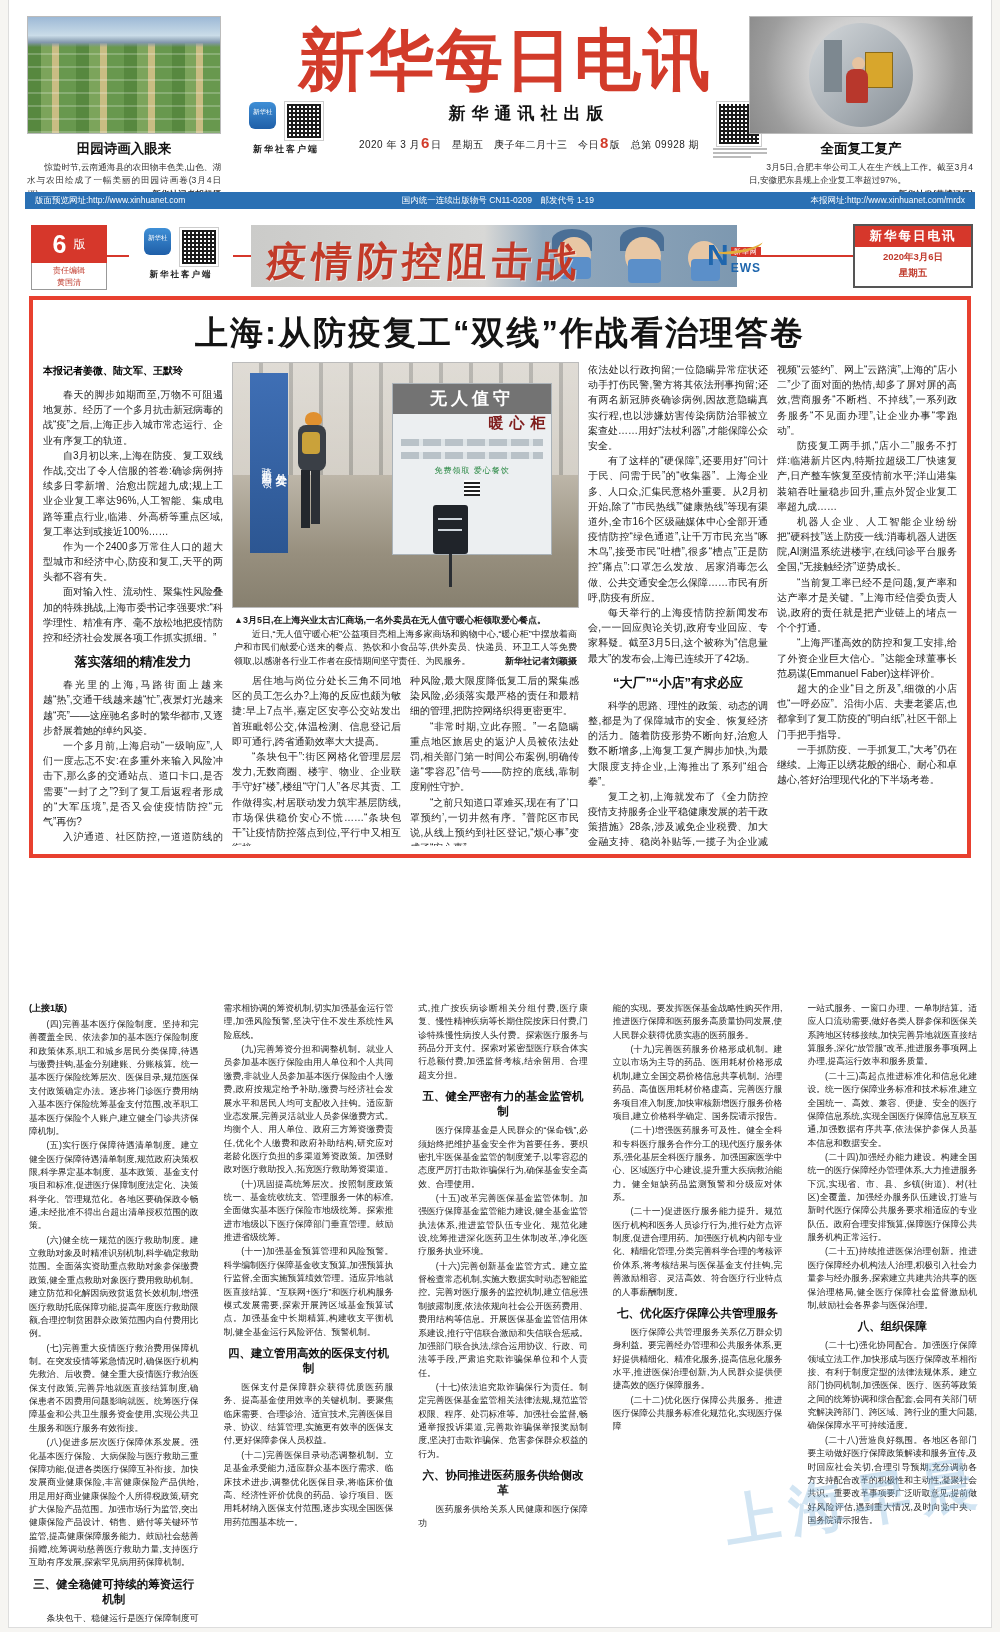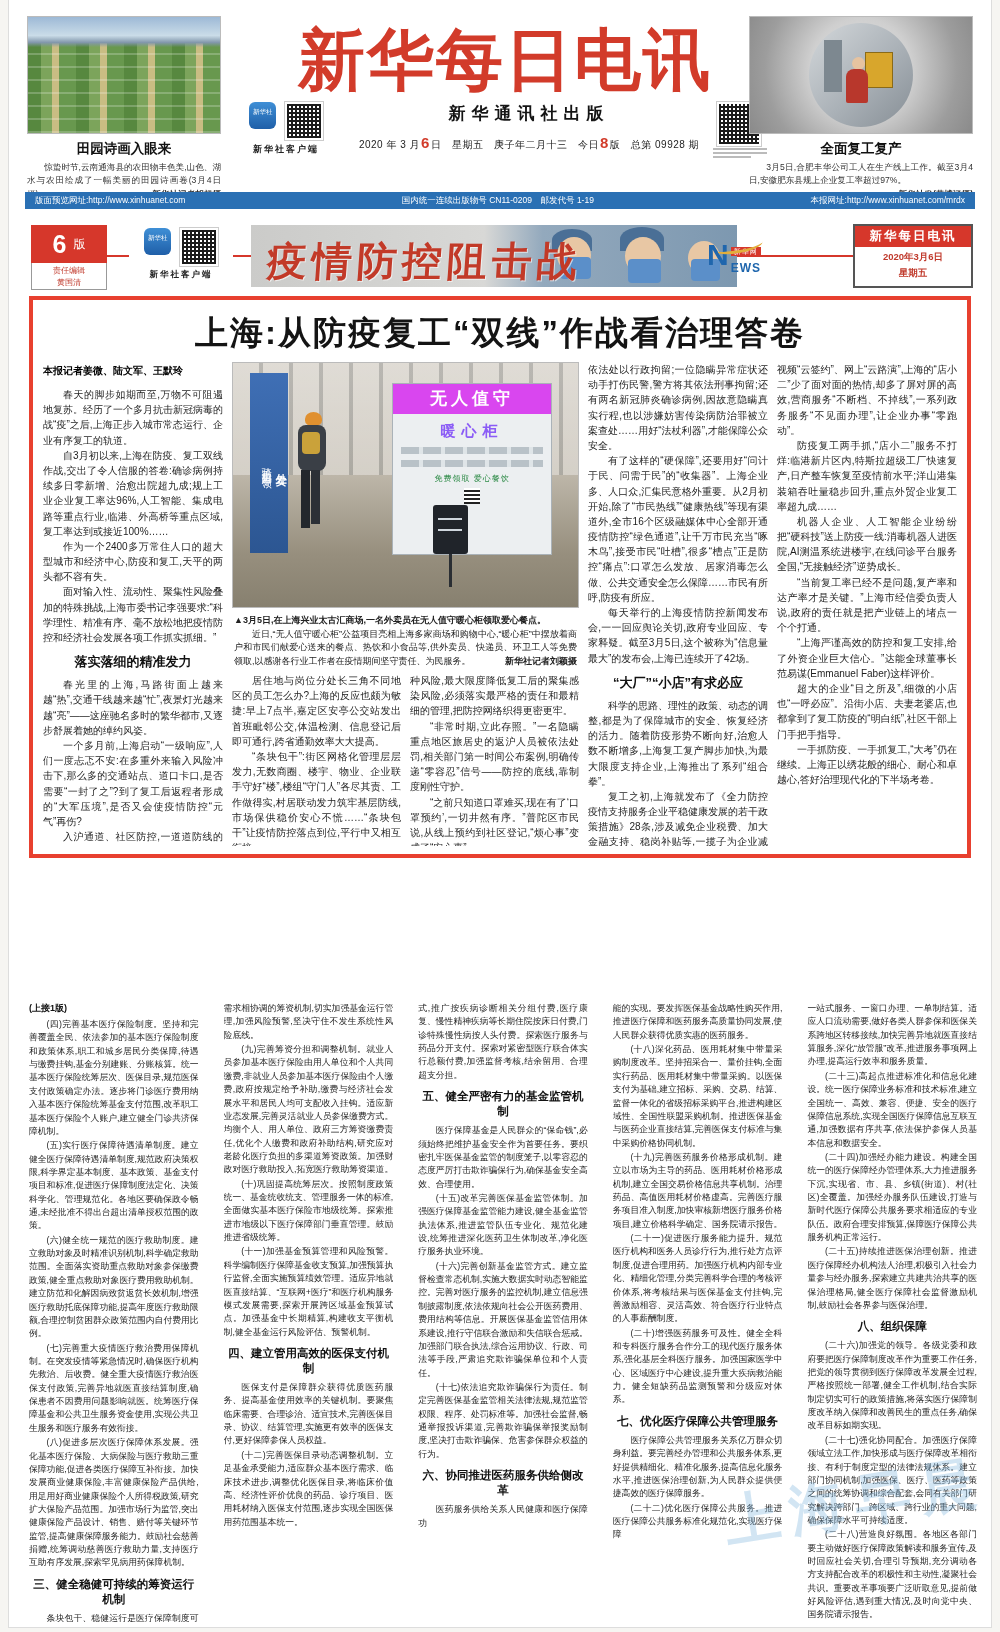--- a/index.html
+++ b/index.html
@@ -71,22 +71,22 @@
   .byline{font-size:10px;font-weight:700;margin:2px 0 9px;color:#000;}
   .para{font-size:10px;line-height:1.52;text-align:justify;text-indent:2em;color:#1e1e1e;margin:0;}
   .cont{text-indent:0;}
   .sub-head{text-align:center;font-weight:800;font-size:13px;margin:8px 0 6px;color:#111;text-indent:0;}
   
   .art-photo{height:244px;position:relative;overflow:hidden;background:linear-gradient(180deg,#cfc9bf 0%,#beb7aa 45%,#978f7e 78%,#87806f 100%);}
   .shop-glass{position:absolute;left:0;top:0;width:100%;height:46%;background:repeating-linear-gradient(90deg,rgba(255,255,255,.35) 0 26px,rgba(120,130,140,.25) 26px 30px);}
   .vband{position:absolute;left:5%;top:4%;width:11%;height:74%;background:linear-gradient(180deg,#3f6fb5,#2c5692);color:#fff;writing-mode:vertical-rl;text-align:center;font-size:10px;letter-spacing:2px;padding-top:6px;box-sizing:border-box;}
   .vband b{display:block;font-size:11px;}
   .cabinet{position:absolute;left:46%;top:8%;width:46%;height:70%;background:#eceff1;border:1px solid #aab2b8;}
-  .cab-top{background:#d946ef;color:#fff;text-align:center;font-weight:900;font-size:17px;letter-spacing:4px;line-height:30px;}
-  .cab-warm{color:#8b5cf6;font-weight:900;font-size:15px;text-align:center;letter-spacing:6px;margin-top:8px;}
+  .cab-top{background:#737373;color:#fff;text-align:center;font-weight:900;font-size:17px;letter-spacing:4px;line-height:30px;}
+  .cab-warm{color:#7f1d1d;font-weight:900;font-size:15px;text-align:right;letter-spacing:6px;margin-top:0;}
   .cab-shelf{height:7px;margin:6px 8px 0;background:repeating-linear-gradient(90deg,#b9c2c8 0 18px,#dfe5e8 18px 22px);}
   .cab-green{color:#2c8a46;font-size:8px;text-align:center;margin-top:6px;letter-spacing:1px;}
   .cab-qr{width:16px;height:16px;margin:4px auto 0;background:repeating-linear-gradient(0deg,#222 0 2px,#fff 2px 4px),repeating-linear-gradient(90deg,#222 0 2px,#fff 2px 4px);}
   .rider{position:absolute;left:17%;top:20%;width:15%;height:72%;}
   .rider-helmet{position:absolute;left:26%;top:0;width:17px;height:14px;border-radius:50% 50% 40% 40%;background:#e0902f;}
   .rider-body{position:absolute;left:12%;top:13px;width:28px;height:46px;border-radius:8px;background:#3a3f46;}
   .rider-vest{position:absolute;left:20%;top:20px;width:18px;height:22px;background:#caa23a;border-radius:4px;}
   .rider-legs{position:absolute;left:18%;top:58px;width:9px;height:58px;background:#23272c;}
   .rider-legs2{position:absolute;left:38%;top:58px;width:9px;height:54px;background:#2c3036;}
   .floor-sign{position:absolute;left:58%;top:58%;width:10%;height:34%;}
@@ -334,34 +334,32 @@
         <div class="sub-head">五、健全严密有力的基金监管机制</div>
         <div class="para">医疗保障基金是人民群众的“保命钱”,必须始终把维护基金安全作为首要任务。要织密扎牢医保基金监管的制度笼子,以零容忍的态度严厉打击欺诈骗保行为,确保基金安全高效、合理使用。</div>
         <div class="para">(十五)改革完善医保基金监管体制。加强医疗保障基金监管能力建设,健全基金监管执法体系,推进监管队伍专业化、规范化建设,统筹推进深化医药卫生体制改革,净化医疗服务执业环境。</div>
         <div class="para">(十六)完善创新基金监管方式。建立监督检查常态机制,实施大数据实时动态智能监控。完善对医疗服务的监控机制,建立信息强制披露制度,依法依规向社会公开医药费用、费用结构等信息。开展医保基金监管信用体系建设,推行守信联合激励和失信联合惩戒。加强部门联合执法,综合运用协议、行政、司法等手段,严肃追究欺诈骗保单位和个人责任。</div>
         <div class="para">(十七)依法追究欺诈骗保行为责任。制定完善医保基金监管相关法律法规,规范监管权限、程序、处罚标准等。加强社会监督,畅通举报投诉渠道,完善欺诈骗保举报奖励制度,坚决打击欺诈骗保、危害参保群众权益的行为。</div>
         <div class="sub-head">六、协同推进医药服务供给侧改革</div>
         <div class="para">医药服务供给关系人民健康和医疗保障功</div>
       </div>
     <div class="doc-col">
         <div class="para cont">能的实现。要发挥医保基金战略性购买作用,推进医疗保障和医药服务高质量协同发展,使人民群众获得优质实惠的医药服务。</div>
-        <div class="para">(十八)深化药品、医用耗材集中带量采购制度改革。坚持招采合一、量价挂钩,全面实行药品、医用耗材集中带量采购。以医保支付为基础,建立招标、采购、交易、结算、监督一体化的省级招标采购平台,推进构建区域性、全国性联盟采购机制。推进医保基金与医药企业直接结算,完善医保支付标准与集中采购价格协同机制。</div>
         <div class="para">(十九)完善医药服务价格形成机制。建立以市场为主导的药品、医用耗材价格形成机制,建立全国交易价格信息共享机制。治理药品、高值医用耗材价格虚高。完善医疗服务项目准入制度,加快审核新增医疗服务价格项目,建立价格科学确定、国务院请示报告。</div>
+        <div class="para">(二十)增强医药服务可及性。健全全科和专科医疗服务合作分工的现代医疗服务体系,强化基层全科医疗服务。加强国家医学中心、区域医疗中心建设,提升重大疾病救治能力。健全短缺药品监测预警和分级应对体系。</div>
         <div class="para">(二十一)促进医疗服务能力提升。规范医疗机构和医务人员诊疗行为,推行处方点评制度,促进合理用药。加强医疗机构内部专业化、精细化管理,分类完善科学合理的考核评价体系,将考核结果与医保基金支付挂钩,完善激励相容、灵活高效、符合医疗行业特点的人事薪酬制度。</div>
-        <div class="para">(二十)增强医药服务可及性。健全全科和专科医疗服务合作分工的现代医疗服务体系,强化基层全科医疗服务。加强国家医学中心、区域医疗中心建设,提升重大疾病救治能力。健全短缺药品监测预警和分级应对体系。</div>
         <div class="sub-head">七、优化医疗保障公共管理服务</div>
         <div class="para">医疗保障公共管理服务关系亿万群众切身利益。要完善经办管理和公共服务体系,更好提供精细化、精准化服务,提高信息化服务水平,推进医保治理创新,为人民群众提供便捷高效的医疗保障服务。</div>
         <div class="para">(二十二)优化医疗保障公共服务。推进医疗保障公共服务标准化规范化,实现医疗保障</div>
       </div>
     <div class="doc-col">
         <div class="para cont">一站式服务、一窗口办理、一单制结算。适应人口流动需要,做好各类人群参保和医保关系跨地区转移接续,加快完善异地就医直接结算服务,深化“放管服”改革,推进服务事项网上办理,提高运行效率和服务质量。</div>
         <div class="para">(二十三)高起点推进标准化和信息化建设。统一医疗保障业务标准和技术标准,建立全国统一、高效、兼容、便捷、安全的医疗保障信息系统,实现全国医疗保障信息互联互通,加强数据有序共享,依法保护参保人员基本信息和数据安全。</div>
         <div class="para">(二十四)加强经办能力建设。构建全国统一的医疗保障经办管理体系,大力推进服务下沉,实现省、市、县、乡镇(街道)、村(社区)全覆盖。加强经办服务队伍建设,打造与新时代医疗保障公共服务要求相适应的专业队伍。政府合理安排预算,保障医疗保障公共服务机构正常运行。</div>
         <div class="para">(二十五)持续推进医保治理创新。推进医疗保障经办机构法人治理,积极引入社会力量参与经办服务,探索建立共建共治共享的医保治理格局,健全医疗保障社会监督激励机制,鼓励社会各界参与医保治理。</div>
         <div class="sub-head">八、组织保障</div>
-        <div class="para">(二十六)加强党的领导。各级党委和政府要把医疗保障制度改革作为重要工作任务,把党的领导贯彻到医疗保障改革发展全过程,严格按照统一部署,健全工作机制,结合实际制定切实可行的政策措施,将落实医疗保障制度改革纳入保障和改善民生的重点任务,确保改革目标如期实现。</div>
         <div class="para">(二十七)强化协同配合。加强医疗保障领域立法工作,加快形成与医疗保障改革相衔接、有利于制度定型的法律法规体系。建立部门协同机制,加强医保、医疗、医药等政策之间的统筹协调和综合配套,会同有关部门研究解决跨部门、跨区域、跨行业的重大问题,确保保障水平可持续适度。</div>
         <div class="para">(二十八)营造良好氛围。各地区各部门要主动做好医疗保障政策解读和服务宣传,及时回应社会关切,合理引导预期,充分调动各方支持配合改革的积极性和主动性,凝聚社会共识。重要改革事项要广泛听取意见,提前做好风险评估,遇到重大情况,及时向党中央、国务院请示报告。</div>
       </div>
   </div>
 
   <div class="watermark">上海早晨</div>
 </div>
 
 </body></html>

